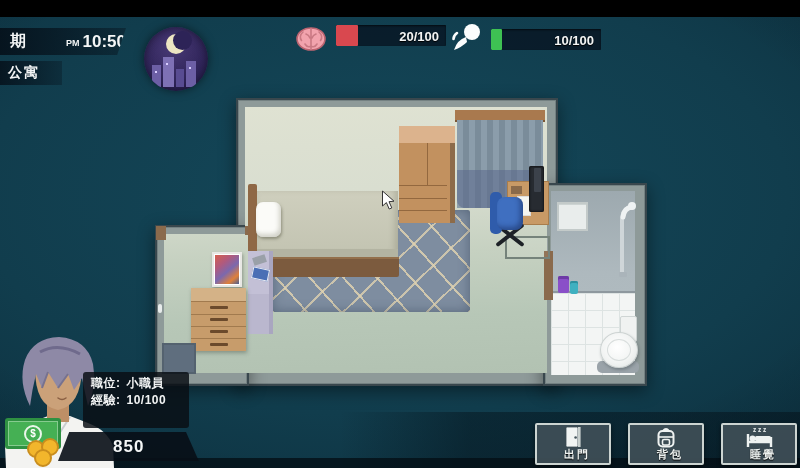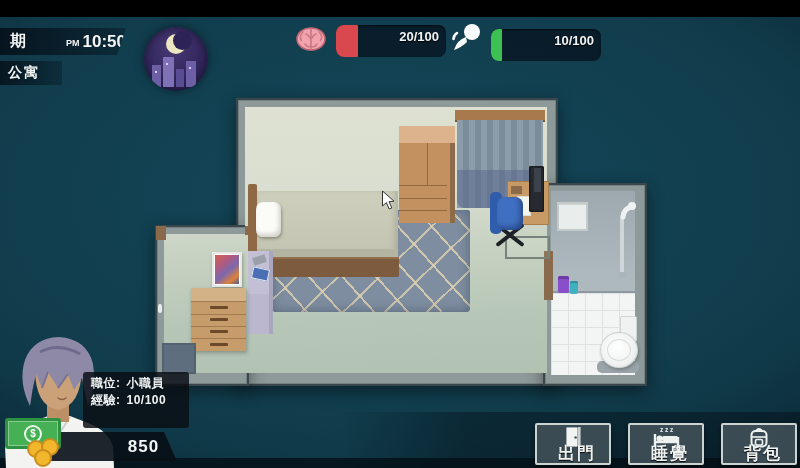--- a/index.html
+++ b/index.html
@@ -35,21 +35,21 @@
   .moon{position:absolute;left:144px;top:27px;width:64px;height:64px;border-radius:50%;z-index:5;
     background:radial-gradient(circle at 45% 35%, #4d3e7e 0%, #37296021 0%), radial-gradient(circle at 45% 32%, #4a3b78 0%, #2d2357 62%, #1d173f 100%);
     box-shadow:0 0 10px rgba(0,0,0,.5), inset 0 0 8px rgba(0,0,0,.45);overflow:hidden;}
   .moon .crescent{position:absolute;left:22px;top:7px;width:20px;height:20px;border-radius:50%;background:#ece5c2;}
   .moon .crescent-mask{position:absolute;left:29px;top:4px;width:19px;height:19px;border-radius:50%;background:#2d2357;}
   .moon .bld{position:absolute;background:#6c5fa5;}
   .moon .bld.b2{background:#7e71b5;}
   .moon .bld.b3{background:#584c92;}
   .moon .win{position:absolute;width:2px;height:2px;background:#d9ceff;}
   .stat{position:absolute;z-index:5;display:flex;align-items:flex-start;}
-  .bar-track{position:relative;width:110px;height:32px;background:rgba(8,24,38,.88);border-radius:8px;
+  .bar-track{position:relative;width:110px;height:21px;background:rgba(8,24,38,.88);border-radius:1px;
     box-shadow:inset 0 1px 2px rgba(0,0,0,.6);overflow:hidden;}
   .bar-fill{position:absolute;left:0;top:0;height:100%;border-radius:1px;}
   .bar-text{position:absolute;right:7px;top:0;height:23px;line-height:23px;font-size:13px;font-weight:bold;
     color:#f2f4f4;text-shadow:0 1px 1px #000;}
   .bar-text.inset{right:16px;}
   
   .room-wall{position:absolute;background:#8e9a99;border:2px solid #39474d;
     box-shadow:0 5px 16px rgba(0,0,0,.45), inset 0 0 0 1px rgba(68,82,88,.35);z-index:1;}
   .floor-main{position:absolute;left:164px;top:107px;width:383px;height:266px;z-index:1;
     background:linear-gradient(178deg,#dfe2d2 0%,#d9ded0 32%,#c6d1c1 55%,#b7c7b7 78%,#b2c2b2 100%);
@@ -115,36 +115,36 @@
   .toilet-mat{left:597px;top:361px;width:42px;height:12px;background:#9aa3a9;border-radius:5px;}
   .toilet-tank{left:620px;top:316px;width:15px;height:24px;background:#f0f2f1;border:1px solid #cfd5d4;border-radius:2px;}
   .toilet-bowl{left:600px;top:332px;width:36px;height:34px;background:radial-gradient(circle at 45% 42%,#ffffff 0%,#f2f4f3 55%,#dde2e1 100%);
     border:1px solid #cdd3d2;border-radius:50%;box-shadow:1px 2px 3px rgba(70,80,85,.4);}
   .toilet-bowl i{position:absolute;inset:6px;border:1px solid #d8dddc;border-radius:50%;display:block;}
   
   .portrait{position:absolute;left:0px;top:330px;width:118px;height:138px;z-index:4;}
   .info-panel{position:absolute;left:83px;top:372px;width:106px;height:56px;z-index:5;
     background:rgba(10,14,20,.84);border-radius:3px;padding:3px 0 0 8px;box-sizing:border-box;}
   .info-row{display:flex;gap:6px;font-size:12px;font-weight:bold;color:#f2f4f4;line-height:17px;letter-spacing:.5px;}
-  .money-banner{position:absolute;left:36px;top:432px;width:160px;height:29px;z-index:4;
+  .money-banner{position:absolute;left:58px;top:432px;width:160px;height:29px;z-index:4;
     background:rgba(8,14,22,.9);clip-path:polygon(7% 0,80% 0,88% 100%,0 100%);
-    display:flex;align-items:center;justify-content:center;}
+    display:flex;align-items:center;}
   .money-banner .amt{font-size:17px;font-weight:bold;color:#f4f6f6;margin-left:55px;letter-spacing:1px;}
   .money-icon{position:absolute;left:5px;top:418px;width:56px;height:46px;z-index:5;}
   .bill{position:absolute;left:0;top:0;width:50px;height:25px;background:#45b054;border:3px solid #2f9142;border-radius:3px;
     box-shadow:inset 0 0 0 1px rgba(255,255,255,.35);}
   .bill i{position:absolute;left:50%;top:50%;transform:translate(-50%,-50%);width:14px;height:14px;border:2px solid #e9f6ea;
     border-radius:50%;display:flex;align-items:center;justify-content:center;font-size:10px;font-weight:bold;color:#fff;font-style:normal;}
   .coin{position:absolute;width:14px;height:14px;background:#f2b62c;border:2px solid #c98d1d;border-radius:50%;
     display:flex;align-items:center;justify-content:center;font-size:8px;font-weight:bold;color:#a36f10;}
   .actions{position:absolute;right:3px;top:423px;z-index:5;display:flex;gap:17px;}
   .action-btn{width:72px;height:38px;background:rgba(62,78,86,.94);border:2px solid #ccd4d1;border-radius:2px;
     box-shadow:0 2px 4px rgba(0,0,0,.5);position:relative;cursor:pointer;display:flex;flex-direction:column;align-items:center;}
   .action-btn .ic{margin-top:1px;height:22px;display:flex;align-items:center;}
-  .action-btn .lbl{font-size:17px;font-weight:bold;color:#eef2f0;letter-spacing:2px;text-shadow:0 1px 1px #000;line-height:12px;margin-left:8px;}
+  .action-btn .lbl{font-size:11px;font-weight:bold;color:#eef2f0;letter-spacing:2px;text-shadow:0 1px 1px #000;line-height:12px;margin-left:8px;}
   .cursor{position:absolute;left:381px;top:190px;z-index:6;}
 </style>
 </head>
 <body>
 
 <div id="stage">
 
 
   <div class="gamebg"></div>
 
@@ -333,35 +333,35 @@
         <svg width="20" height="22" viewBox="0 0 20 22">
           <rect x="3" y="1" width="12" height="20" rx="1.2" fill="#f1f4f3" stroke="#3a4a51" stroke-width="0.8"></rect>
           <rect x="15" y="1" width="2.6" height="20" fill="#c9d1cf"></rect>
           <circle cx="12.6" cy="11.5" r="1.3" fill="#46565e"></circle>
         </svg>
       </span>
       <span class="lbl">出門</span>
     </div>
     <div class="action-btn">
       <span class="ic">
+        <svg width="24" height="24" viewBox="0 0 24 24">
+          <path d="M9,6 q3,-4 6,0" stroke="#eef2f1" stroke-width="2" fill="none"></path>
+          <rect x="4.5" y="6" width="15" height="15.5" rx="4" stroke="#eef2f1" stroke-width="2" fill="none"></rect>
+          <path d="M4.5,12 h15" stroke="#eef2f1" stroke-width="1.6"></path>
+          <rect x="8.5" y="14.5" width="7" height="5.5" rx="1.5" stroke="#eef2f1" stroke-width="1.6" fill="none"></rect>
+        </svg>
+      </span>
+      <span class="lbl">背包</span>
+    </div>
+    <div class="action-btn">
+      <span class="ic">
         <svg width="30" height="24" viewBox="0 0 30 24">
           <text x="9" y="7" font-size="6.5" font-weight="bold" fill="#eef2f1" font-family="Liberation Sans, sans-serif">z z z</text>
           <path d="M4,9 v13 M4,17 h23 M27,12 v10" stroke="#eef2f1" stroke-width="2.4" fill="none"></path>
           <circle cx="8.5" cy="13.5" r="3" fill="#eef2f1"></circle>
           <rect x="11" y="11" width="16" height="5" rx="1.6" fill="#eef2f1"></rect>
         </svg>
       </span>
       <span class="lbl">睡覺</span>
     </div>
-    <div class="action-btn">
-      <span class="ic">
-        <svg width="24" height="24" viewBox="0 0 24 24">
-          <path d="M9,6 q3,-4 6,0" stroke="#eef2f1" stroke-width="2" fill="none"></path>
-          <rect x="4.5" y="6" width="15" height="15.5" rx="4" stroke="#eef2f1" stroke-width="2" fill="none"></rect>
-          <path d="M4.5,12 h15" stroke="#eef2f1" stroke-width="1.6"></path>
-          <rect x="8.5" y="14.5" width="7" height="5.5" rx="1.5" stroke="#eef2f1" stroke-width="1.6" fill="none"></rect>
-        </svg>
-      </span>
-      <span class="lbl">背包</span>
-    </div>
   </div>
 
 </div>
 
 </body></html>

